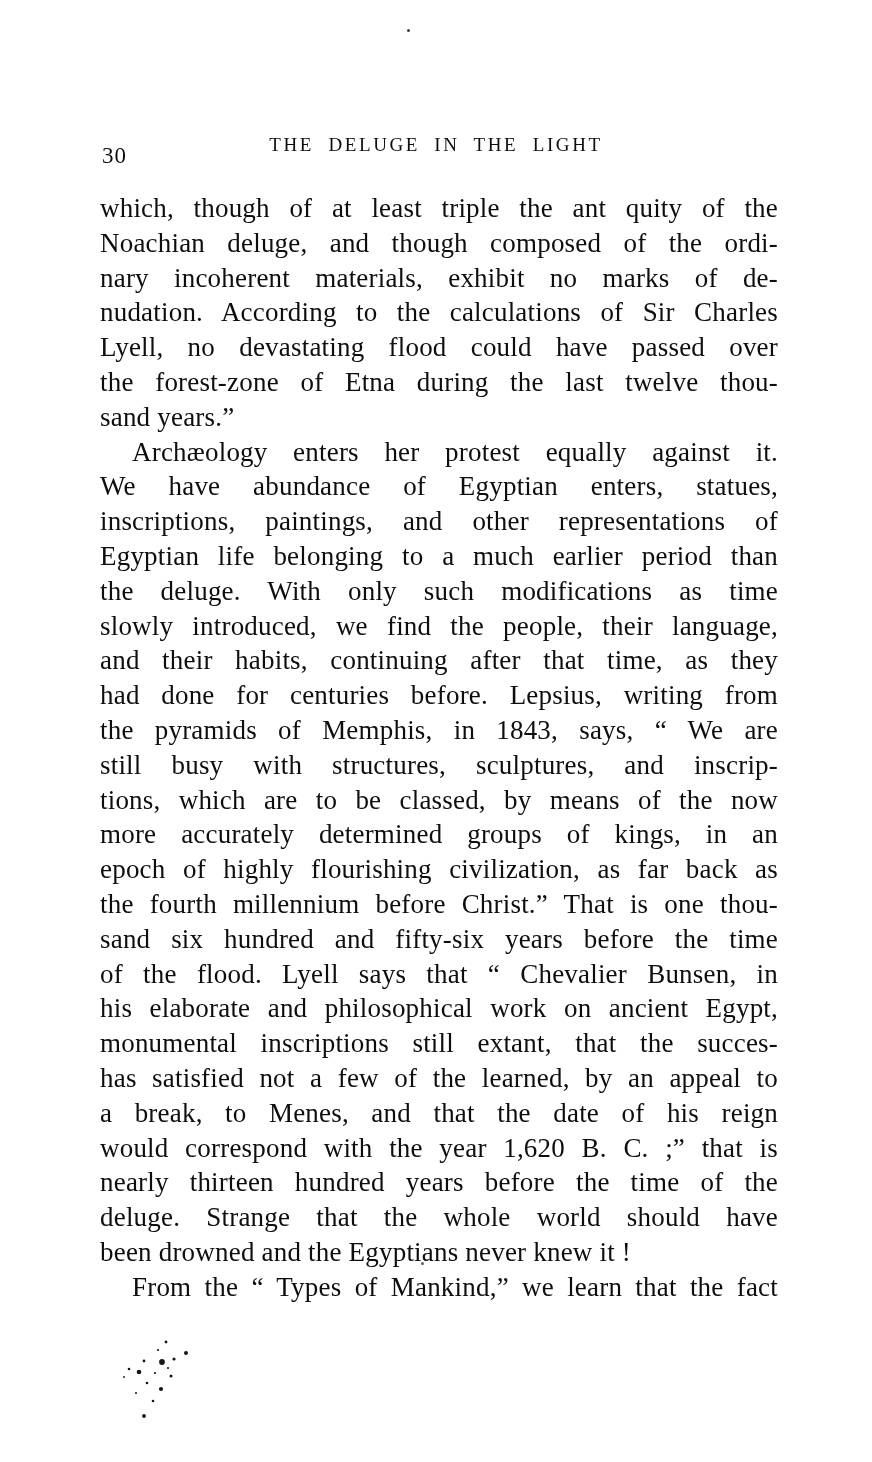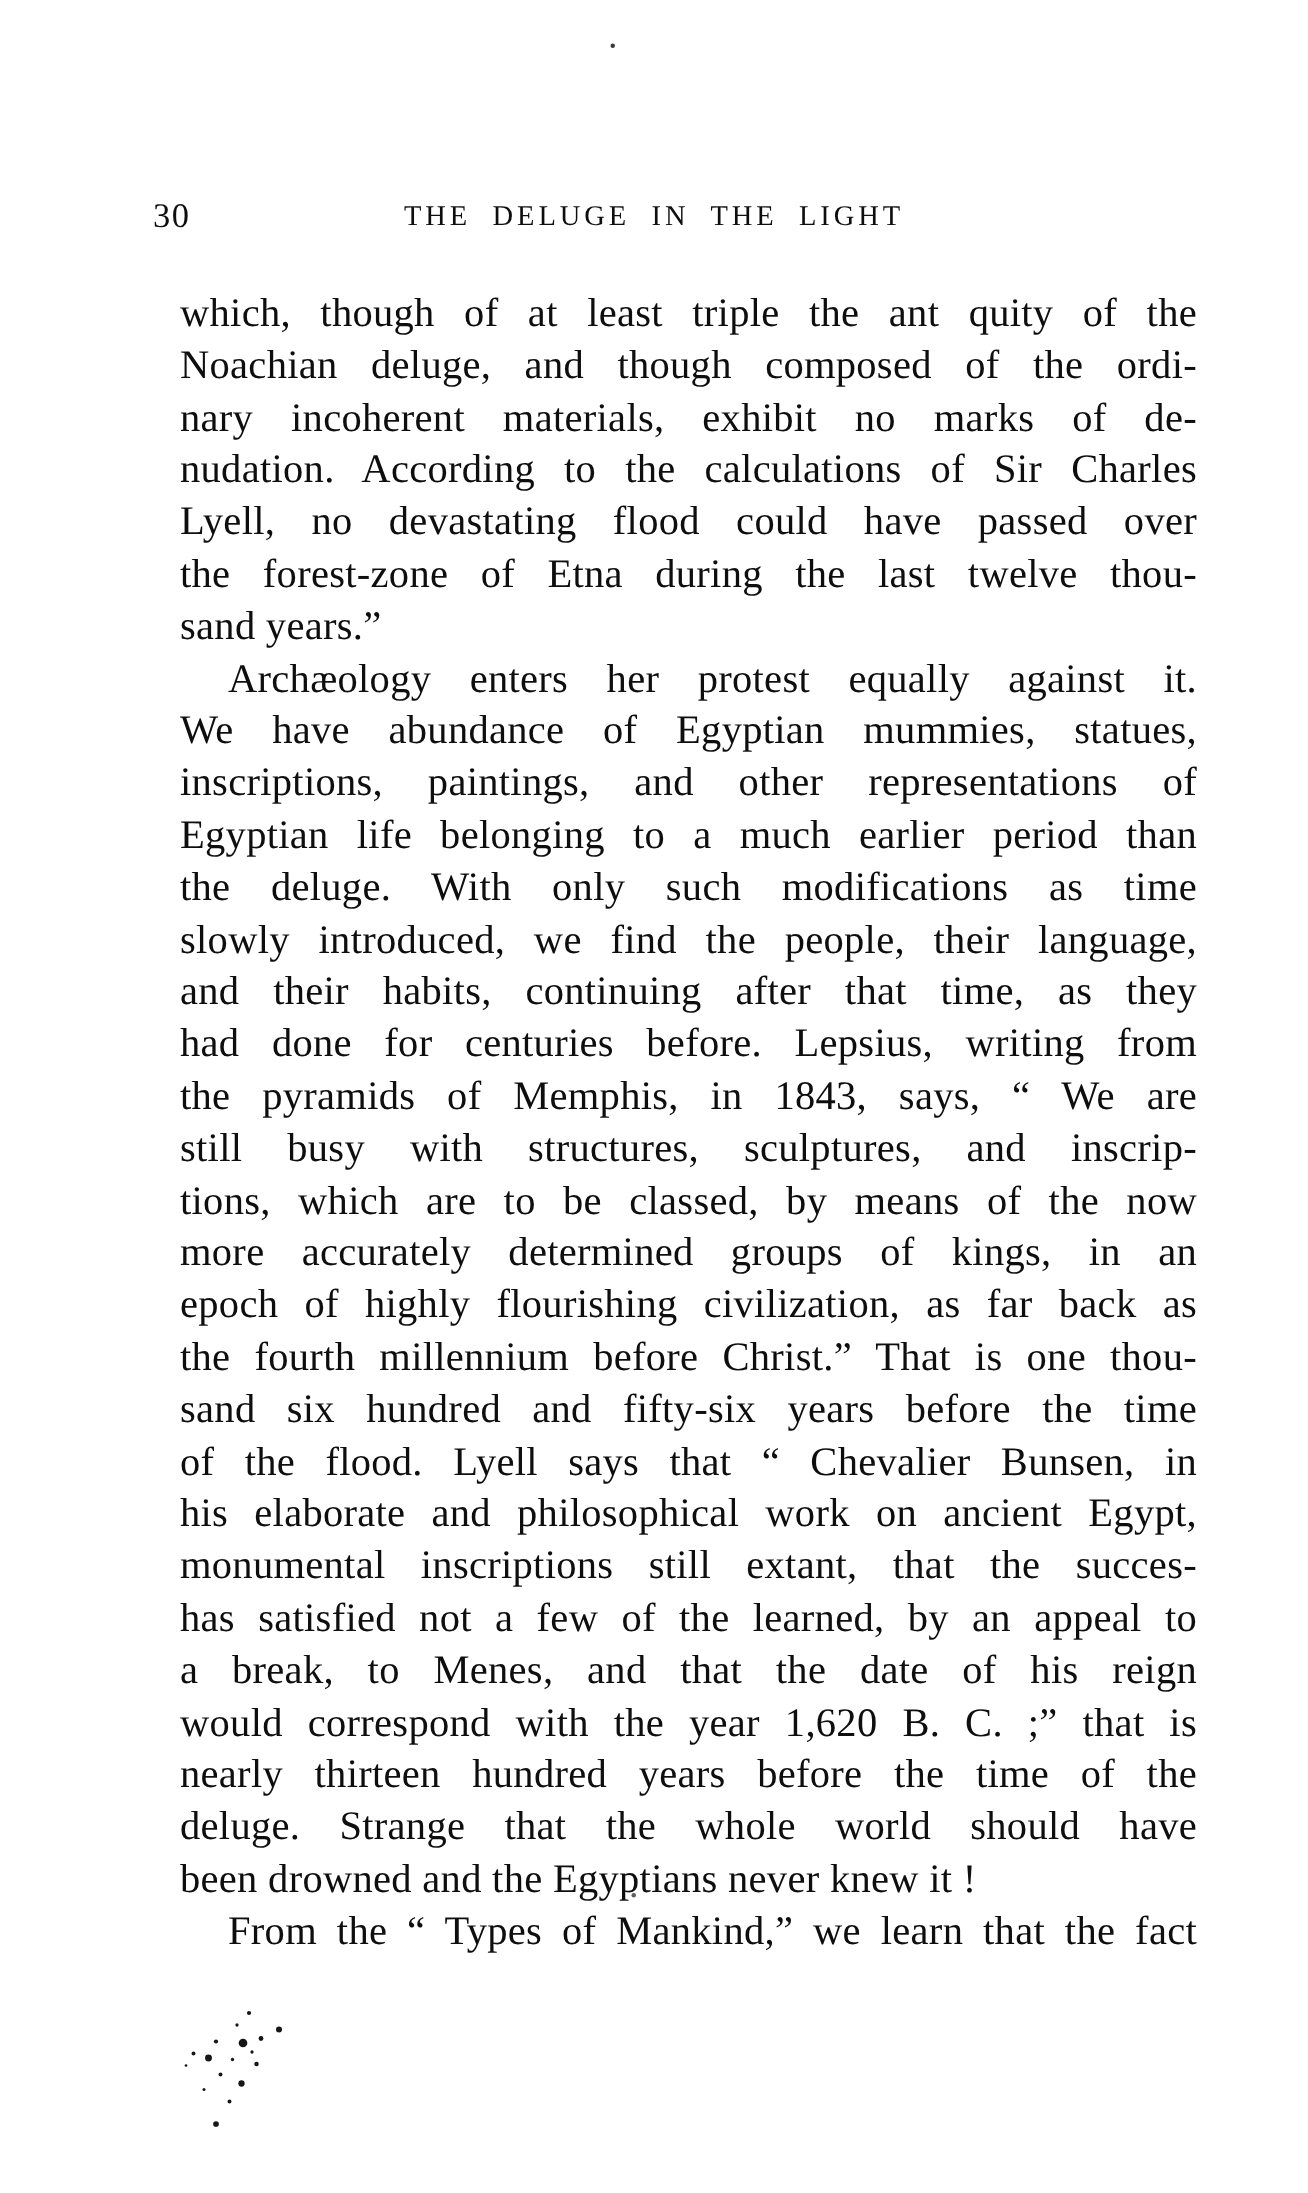--- a/index.html
+++ b/index.html
@@ -7,29 +7,29 @@
     position: relative;
     width: 872px;
     height: 1462px;
     background: #ffffff;
     color: #0e0e0e;
     font-family: "Liberation Serif", "DejaVu Serif", serif;
     overflow: hidden;
   }
   .header { position: absolute; top: 131px; left: 0; width: 100%; height: 34px; }
   .page-number {
-    position: absolute; left: 102px; top: 0;
+    position: absolute; left: 102px; top: 12px;
     font-size: 23px; letter-spacing: 1px;
   }
   .running-title {
     position: absolute; left: 50%; transform: translateX(-50%); top: 3px;
     font-size: 19px; letter-spacing: 2.6px; word-spacing: 7px;
     white-space: nowrap; font-weight: 400;
   }
-  .textblock { position: absolute; left: 100px; top: 191px; width: 678px; margin-left: 20px; }
+  .textblock { position: absolute; left: 100px; top: 191px; width: 678px; }
   .paragraph { margin: 0; }
   .line {
     font-size: 27px;
     line-height: 34.8px;
     letter-spacing: 0.2px;
     text-align: justify;
     text-align-last: justify;
   }
   .line.last { text-align-last: left; }
   .line.indent { text-indent: 32px; }
@@ -55,21 +55,21 @@
       <div class="line">Noachian deluge, and though composed of the ordi-</div>
       <div class="line">nary incoherent materials, exhibit no marks of de-</div>
       <div class="line">nudation.  According to the calculations of Sir Charles</div>
       <div class="line">Lyell, no devastating flood could have passed over</div>
       <div class="line">the forest-zone of Etna during the last twelve thou-</div>
       <div class="line last">sand years.”</div>
     </div>
 
     <div class="paragraph">
       <div class="line indent">Archæology enters her protest equally against it.</div>
-      <div class="line">We have abundance of Egyptian mummies, statues,</div>
+      <div class="line">We have abundance of Egyptian enters, statues,</div>
       <div class="line">inscriptions, paintings, and other representations of</div>
       <div class="line">Egyptian life belonging to a much earlier period than</div>
       <div class="line">the deluge.  With only such modifications as time</div>
       <div class="line">slowly introduced, we find the people, their language,</div>
       <div class="line">and their habits, continuing after that time, as they</div>
       <div class="line">had done for centuries before.  Lepsius, writing from</div>
       <div class="line">the pyramids of Memphis, in 1843, says, “ We are</div>
       <div class="line">still busy with structures, sculptures, and inscrip-</div>
       <div class="line">tions, which are to be classed, by means of the now</div>
       <div class="line">more accurately determined groups of kings, in an</div>

